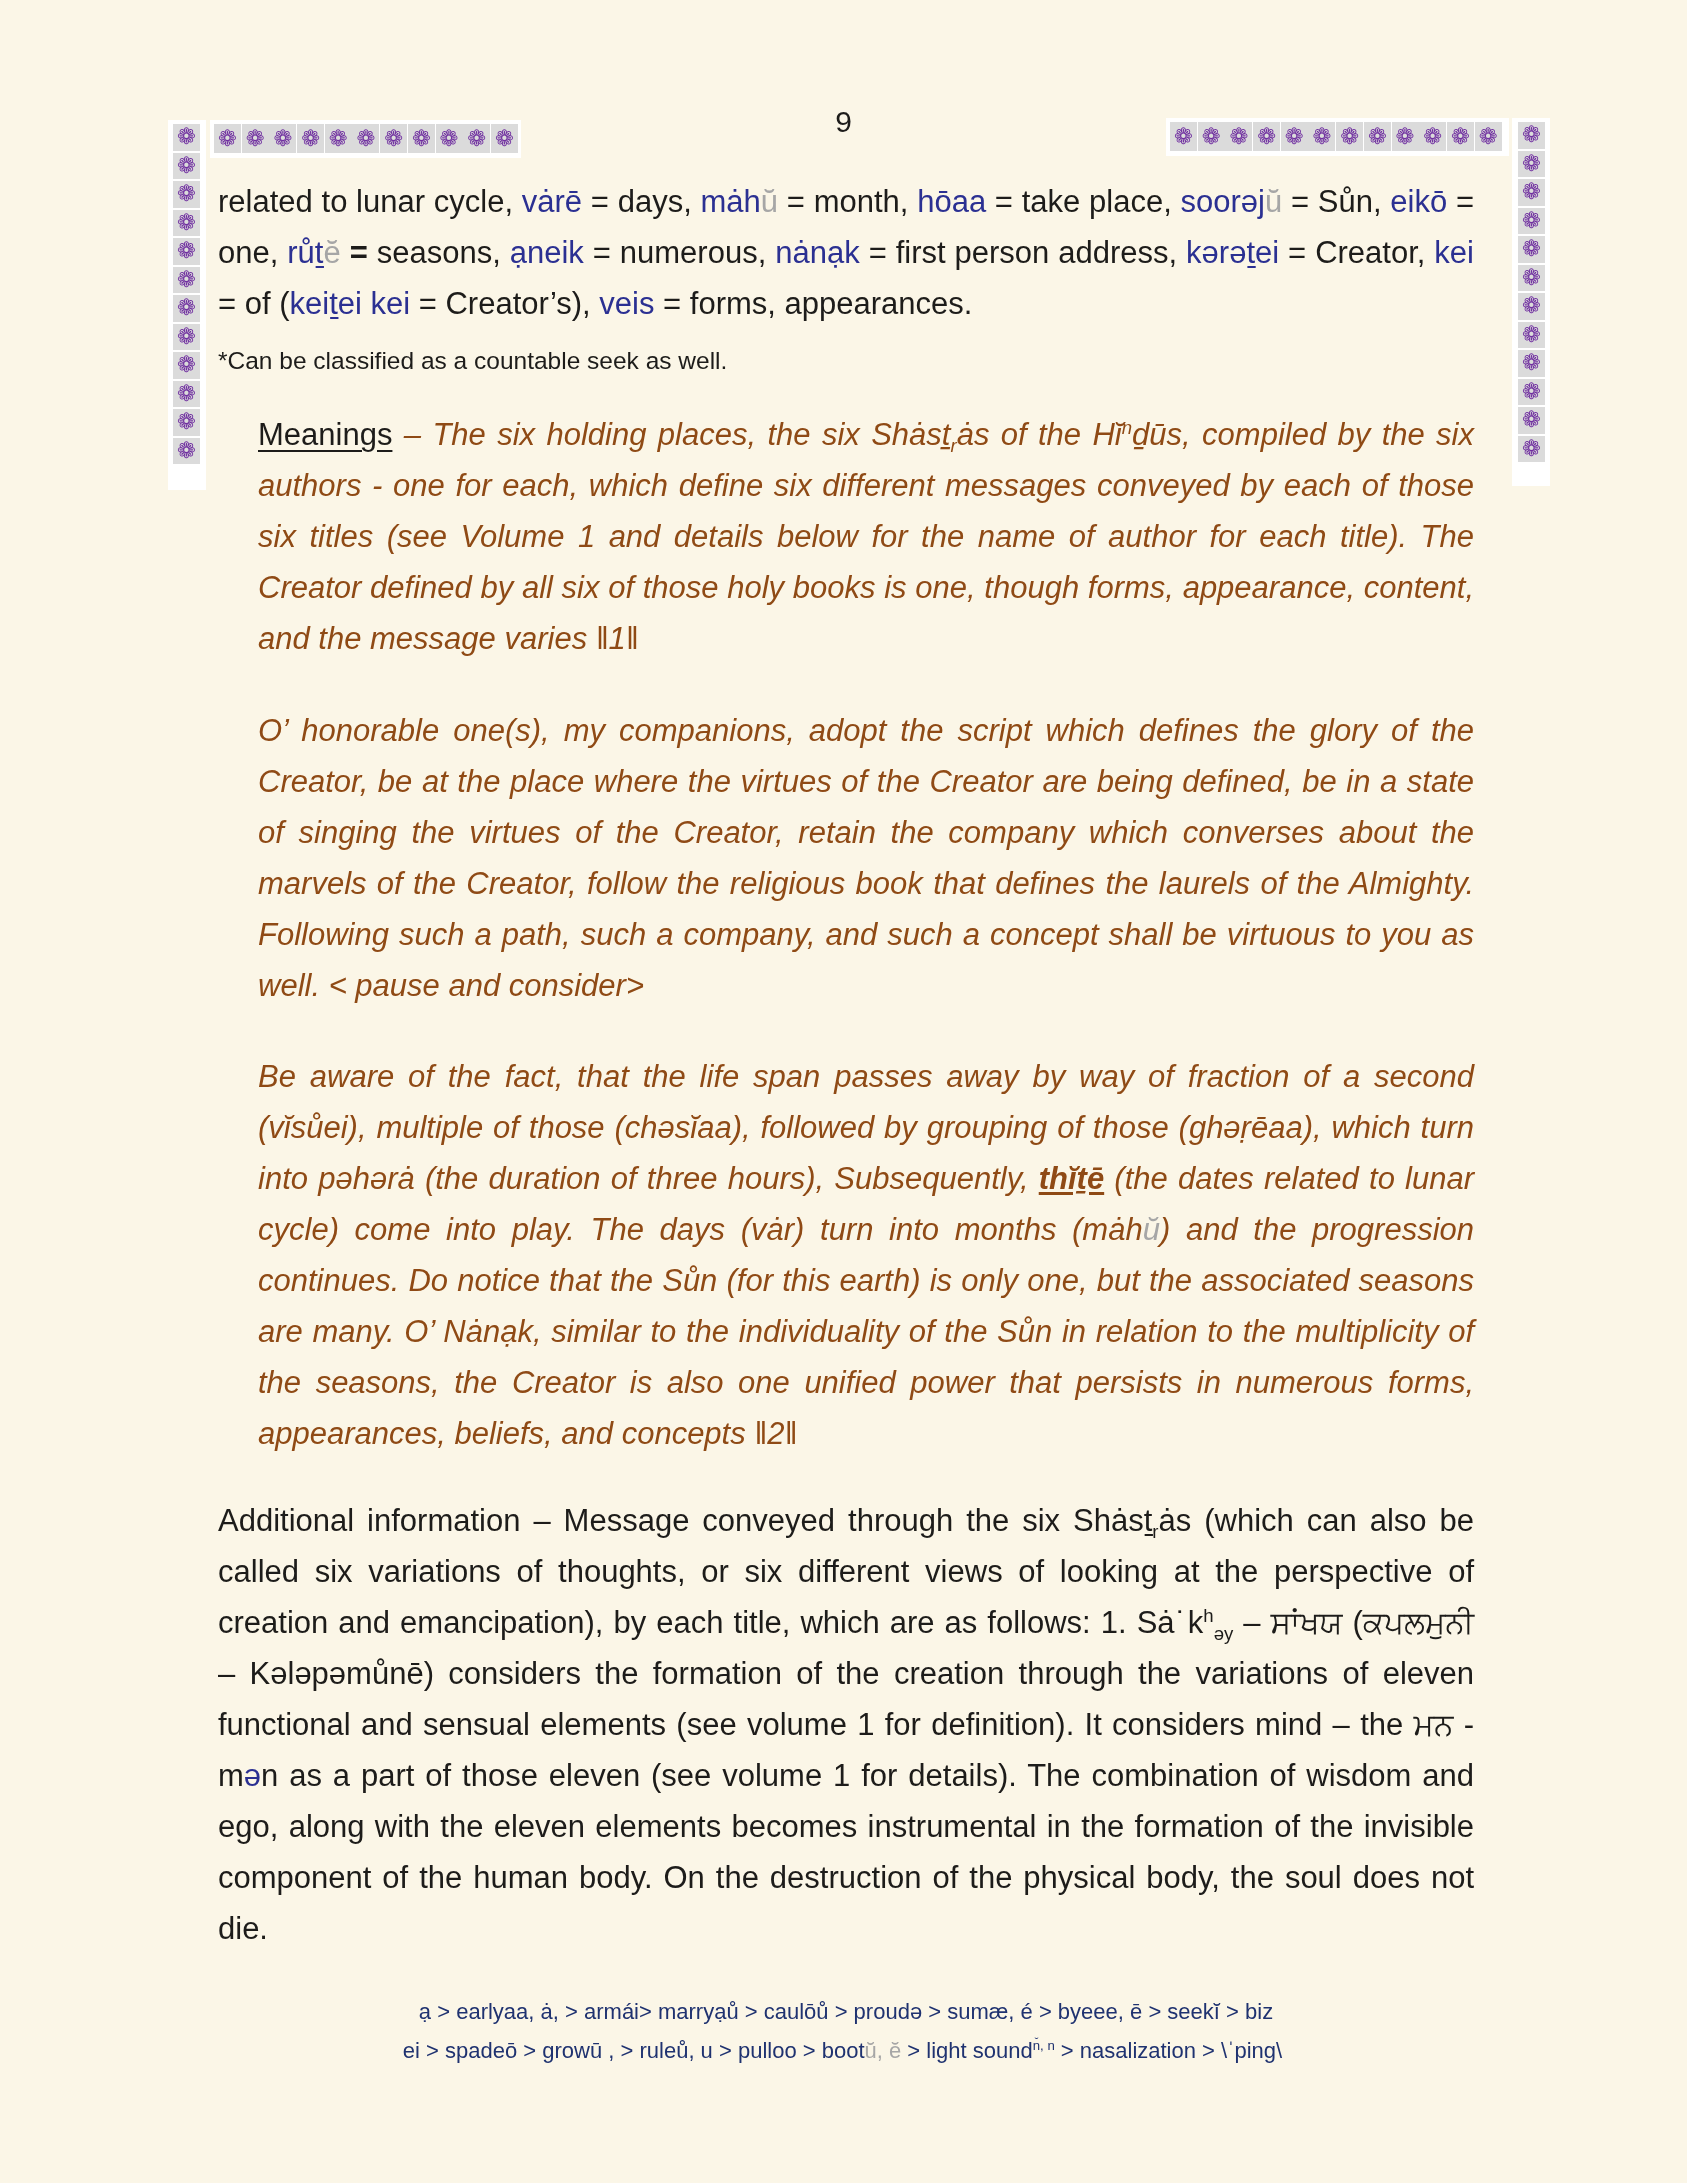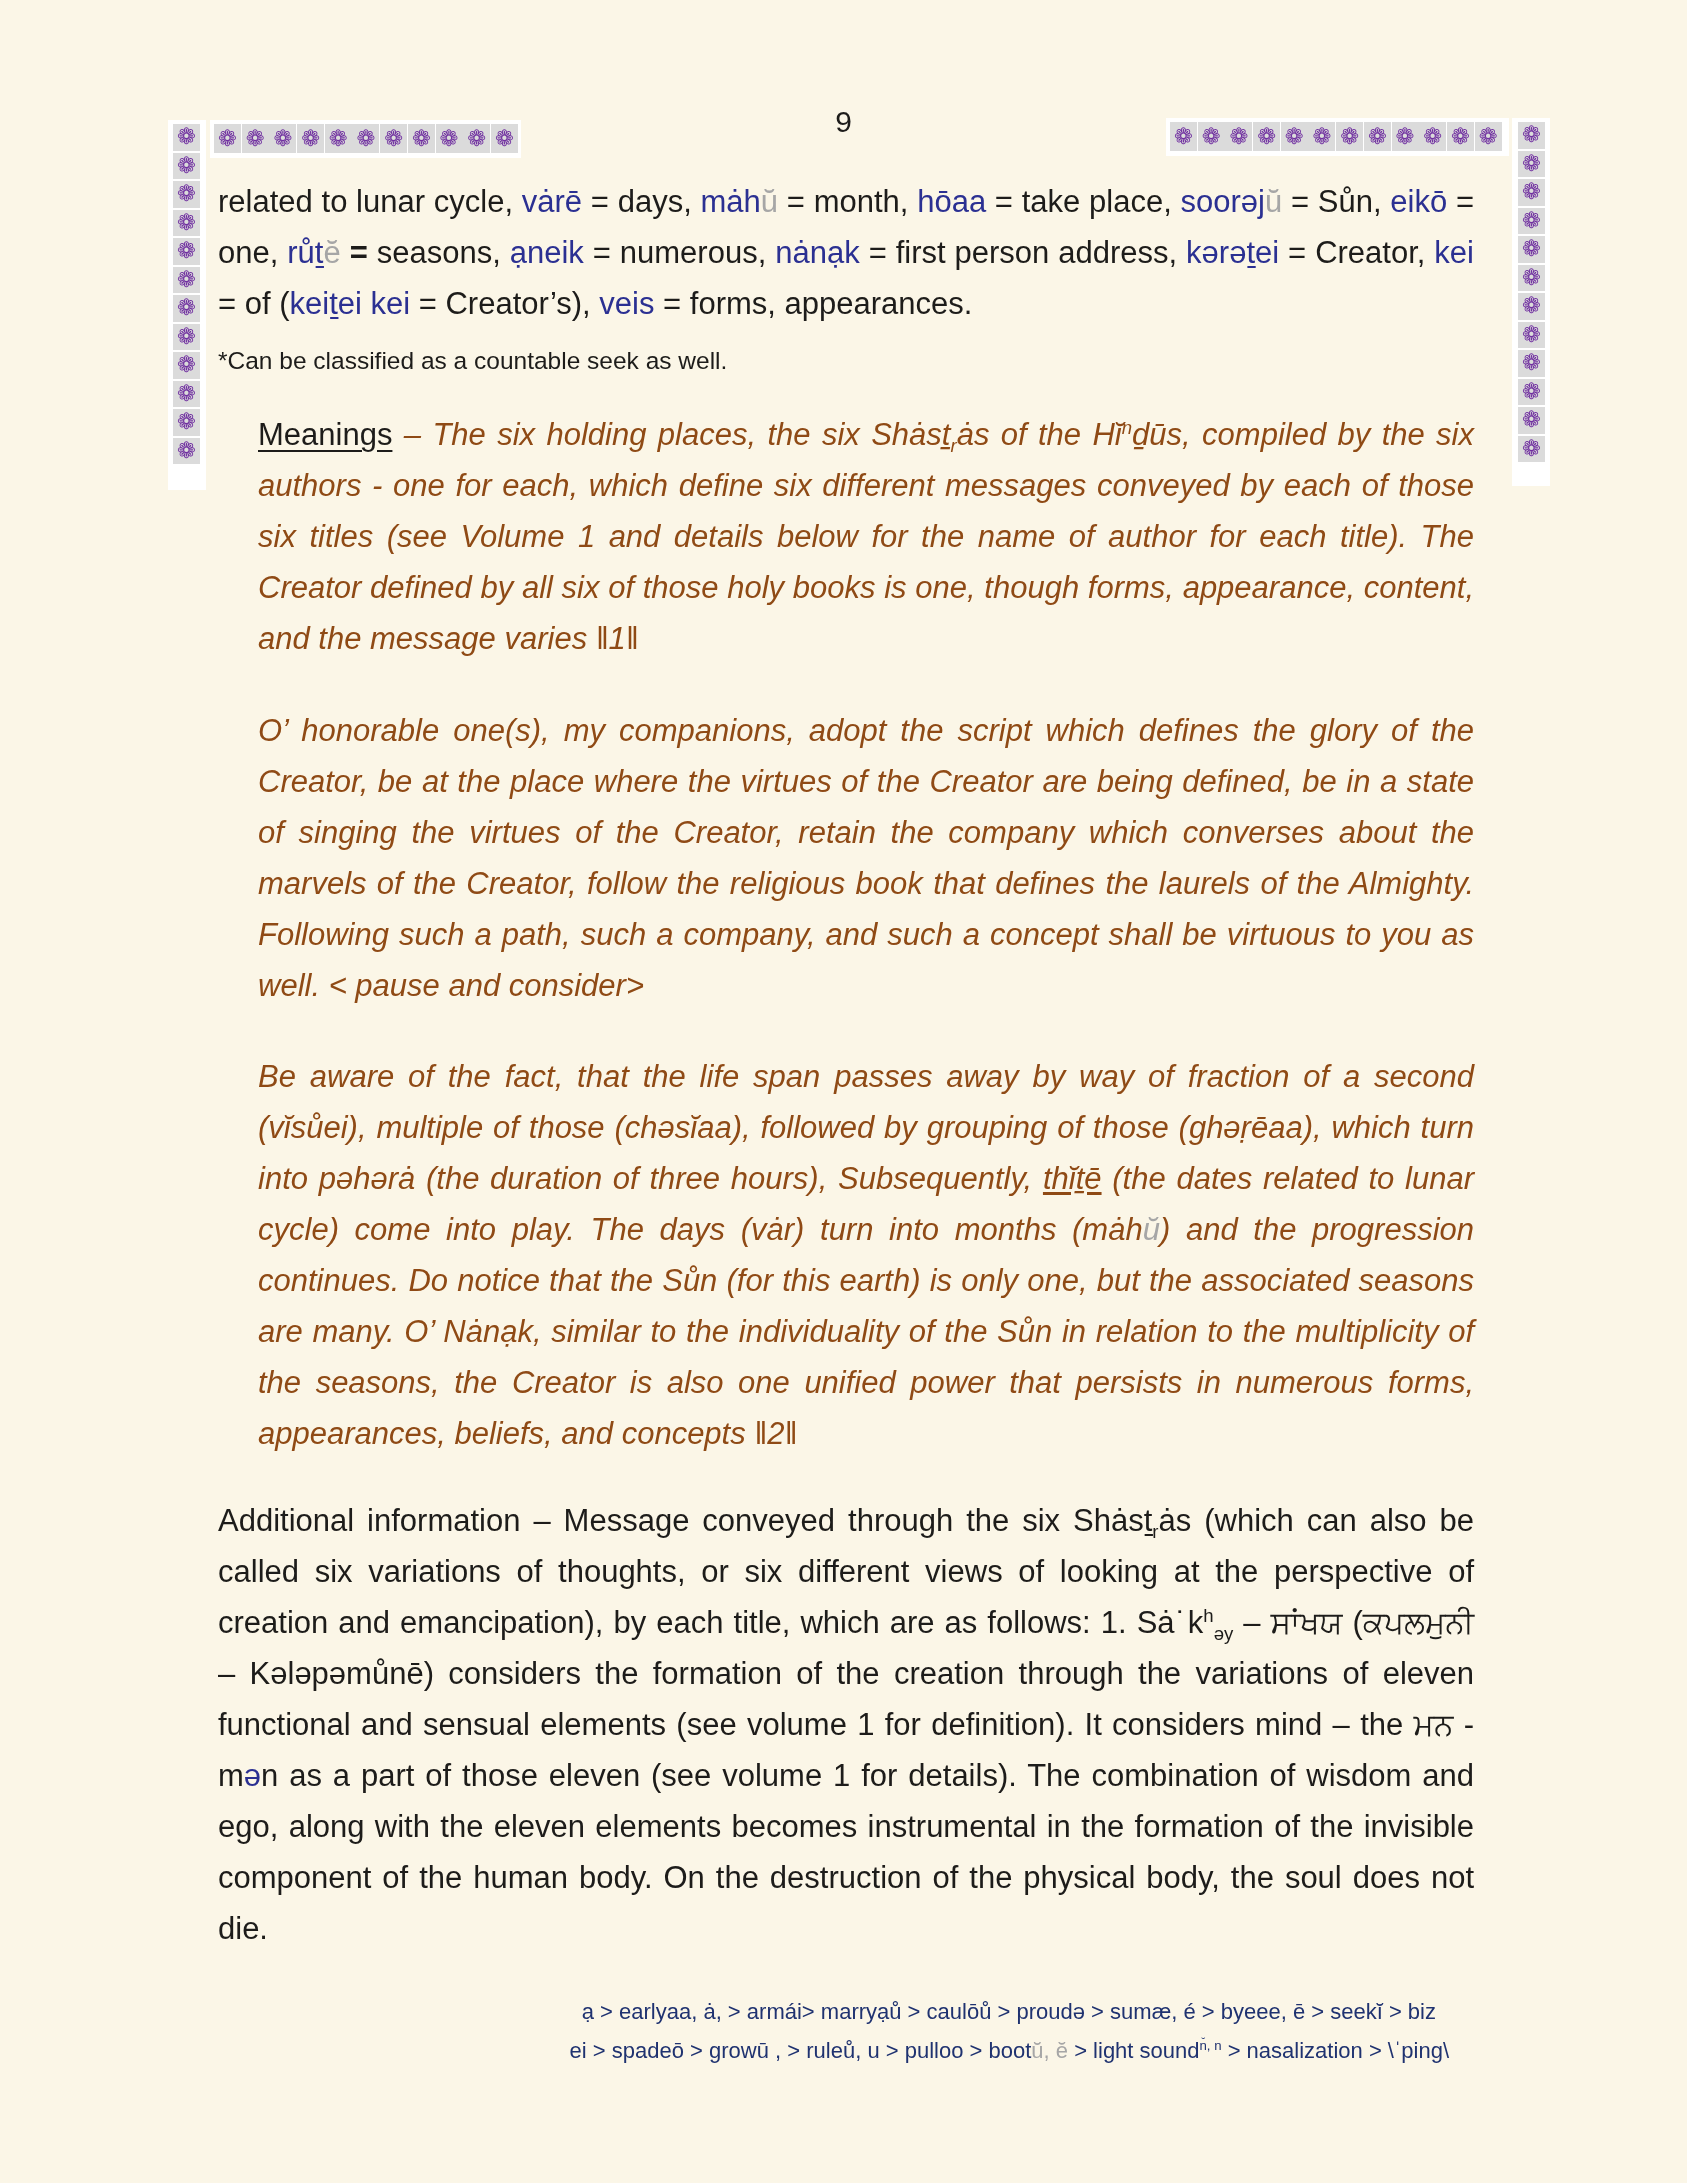--- a/index.html
+++ b/index.html
@@ -47,30 +47,30 @@
   .p-def1{margin-bottom:16px;}
   .p-def2{margin-bottom:8px;}
   .footnote{font-size:24.5px;line-height:32px;color:var(--ink);margin-bottom:32px;}
   .p-meanings{margin-bottom:41px;}
   .p-honorable{margin-bottom:40px;}
   .p-aware{margin-bottom:36px;}
   
   .navy{color:var(--navy);}
   .gray{color:var(--gray);}
   .bold{font-weight:bold;}
-  .u{text-decoration:underline;text-underline-offset:3.3px;}
+  .u{text-decoration:underline;text-underline-offset:3.3px;font-weight:bold;}
   .head{
     color:var(--ink);font-style:normal;text-decoration:underline;
     text-underline-offset:4.6px;text-decoration-thickness:2px;
   }
   .sup{vertical-align:super;font-size:0.6em;line-height:0;}
   .sub{vertical-align:sub;font-size:0.6em;line-height:0;}
   
   .footer{position:absolute;left:218px;right:218px;top:1999px;color:var(--footer);}
-  .footer-row{display:flex;justify-content:flex-end;font-size:22px;line-height:26.5px;}
+  .footer-row{display:flex;justify-content:center;font-size:22px;line-height:26.5px;}
   .footer-row-1{margin:0 33px 12px 38px;}
   .footer-row-2{margin:0 20px 0 18px;}
 </style>
 </head>
 <body>
 
 <div class="page">
 
   <div class="page-number">9</div>
 

